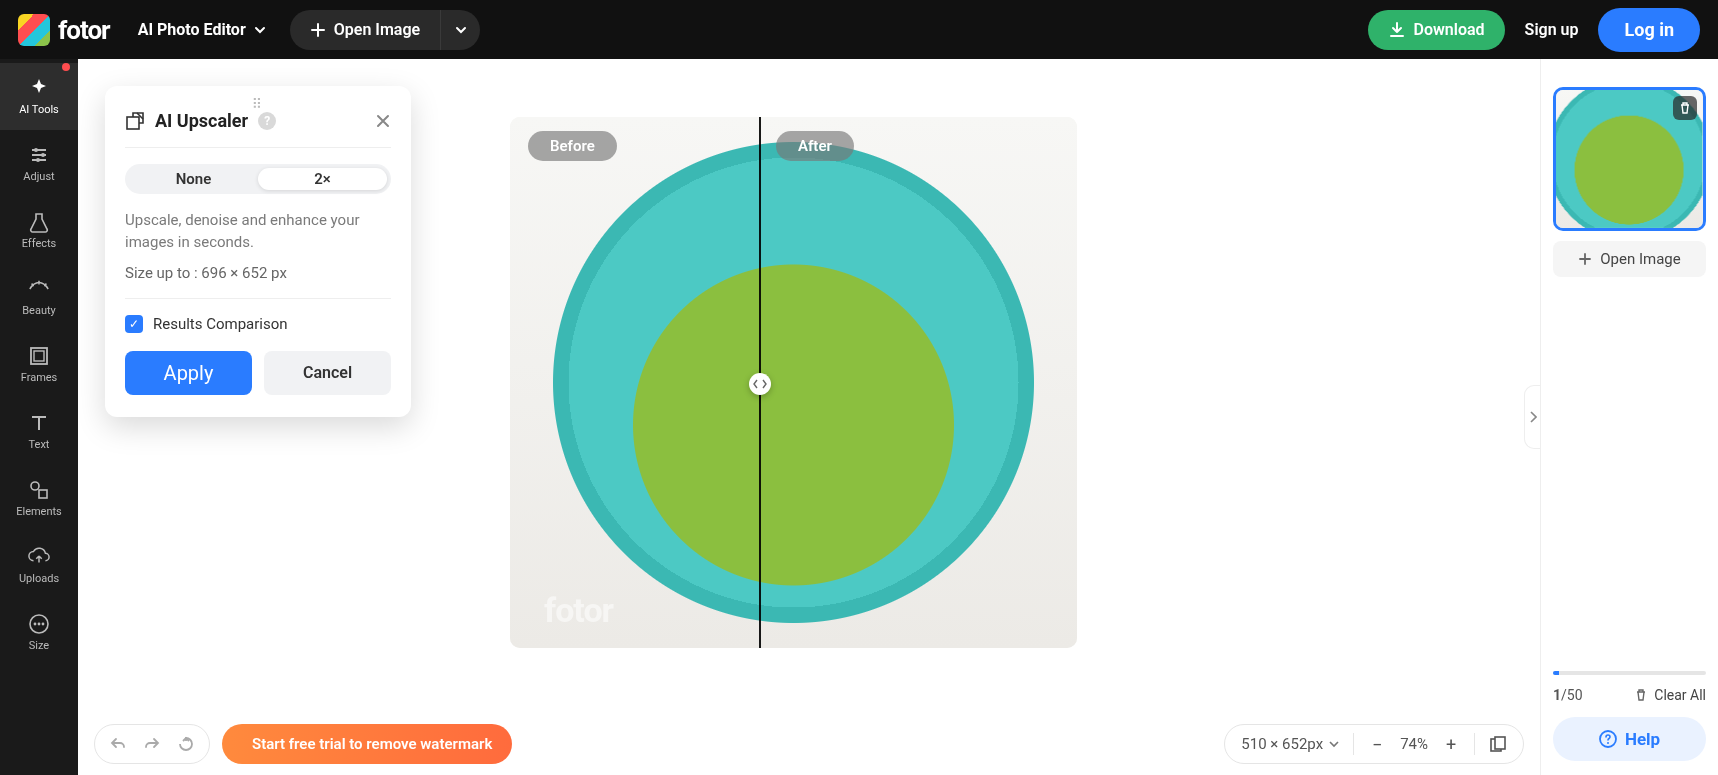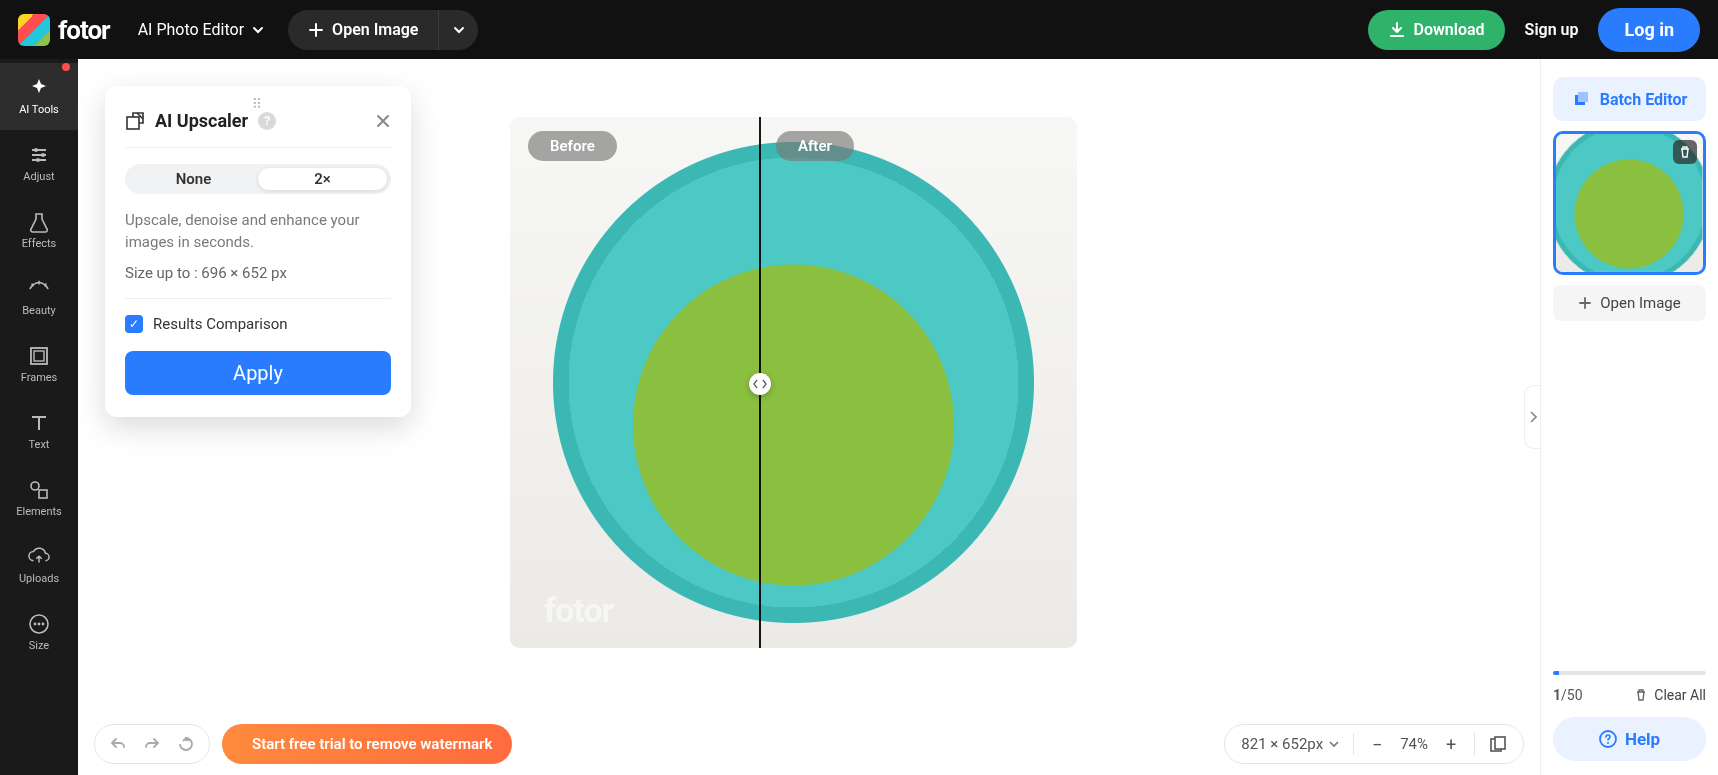--- a/index.html
+++ b/index.html
@@ -9,21 +9,21 @@
   .header {
     height: 59px; background: #111; display: flex; align-items: center;
     padding: 0 18px; color: #fff;
   }
   .logo { display: flex; align-items: center; gap: 8px; margin-right: 28px; }
   .logo-sq {
     width: 32px; height: 32px; border-radius: 6px;
     background: linear-gradient(135deg,#f9d423 0 25%,#ff4e50 25% 50%,#24c6dc 50% 75%,#8bc34a 75%);
   }
   .logo-text { font-size: 26px; font-weight: 700; letter-spacing: -1px; color:#fff; }
-  .hdr-drop { display: flex; align-items: center; gap: 8px; font-size: 16px; font-weight: 400; cursor: pointer; margin-right: 24px; }
+  .hdr-drop { display: flex; align-items: center; gap: 8px; font-size: 16px; font-weight: 700; cursor: pointer; margin-right: 24px; }
   .open-pill {
     display: flex; align-items: center; background: #2a2a2a; border-radius: 24px;
     height: 40px; overflow: hidden;
   }
   .open-main { display: flex; align-items: center; gap: 8px; padding: 0 20px; height: 100%; font-size: 16px; font-weight: 600; cursor: pointer; }
   .open-split { width: 40px; height: 100%; display:flex; align-items:center; justify-content:center; border-left: 1px solid #3a3a3a; cursor:pointer; }
   .hdr-spacer { flex: 1; }
   .btn-green { background:#2fb26a; color:#fff; border-radius:22px; height:40px; padding:0 20px; display:flex; align-items:center; gap:8px; font-weight:600; font-size:16px; cursor:pointer; }
   .btn-text { background:none; color:#fff; font-weight:600; font-size:16px; padding:0 20px; cursor:pointer; }
   .btn-blue { background:#2a7cff; color:#fff; border-radius:22px; height:44px; padding:0 26px; display:flex; align-items:center; font-weight:700; font-size:18px; cursor:pointer; }
@@ -345,20 +345,23 @@
 
         <div class="chk-row">
           <span class="chk">✓</span>
           <span class="chk-label">Results Comparison</span>
         </div>
 
         <div class="btn-row">
           <div class="btn-apply">
             <span>Apply</span>
           </div>
+          <div class="btn-cancel">
+            <span>Cancel</span>
+          </div>
         </div>
       </div>
 
       <div class="side-handle">
         <svg width="8" height="12" viewBox="0 0 8 12">
             <path d="M2 1l5 5-5 5" stroke="#888" stroke-width="1.6" fill="none"></path>
           </svg>
       </div>
     </div>
 
@@ -382,50 +385,41 @@
         </div>
       </div>
 
       <div class="trial-pill">
         <span><span class="diamond"></span></span>
         <span>Start free trial to remove watermark</span>
       </div>
 
       <div class="cb-right">
         <div class="cb-dim-sel">
-          <span>821 × 652px</span>
+          <span>510 × 652px</span>
           <svg width="10" height="10" viewBox="0 0 10 10">
               <path d="M1 3l4 4 4-4" stroke="#777" stroke-width="1.6" fill="none"></path>
             </svg>
         </div>
         <div class="vsep"></div>
         <span class="zoom-btn">−</span>
         <span>74%</span>
         <span class="zoom-btn">+</span>
         <div class="vsep"></div>
         <span class="copy-ico">
           <svg width="18" height="18" viewBox="0 0 18 18">
               <rect x="2" y="4" width="10" height="12" stroke="#555" stroke-width="1.6" fill="none"></rect>
               <rect x="6" y="2" width="10" height="12" stroke="#555" stroke-width="1.6" fill="#fff"></rect>
             </svg>
         </span>
       </div>
     </div>
   </div>
 
   <div class="rsidebar">
-    <div class="batch-btn">
-      <span>
-        <svg width="18" height="18" viewBox="0 0 18 18">
-            <rect x="3" y="5" width="10" height="10" fill="#2a7cff"></rect>
-            <rect x="6" y="2" width="10" height="10" fill="#9cc2ff"></rect>
-          </svg>
-      </span>
-      <span>Batch Editor</span>
-    </div>
 
     <div class="thumb">
       <div class="img-bg"></div>
       <div class="thumb-del">
         <svg width="14" height="14" viewBox="0 0 14 14">
             <path d="M3 4h8M5 4V2h4v2M4 4l1 8h4l1-8" stroke="#fff" stroke-width="1.4" fill="none"></path>
           </svg>
       </div>
     </div>
 

